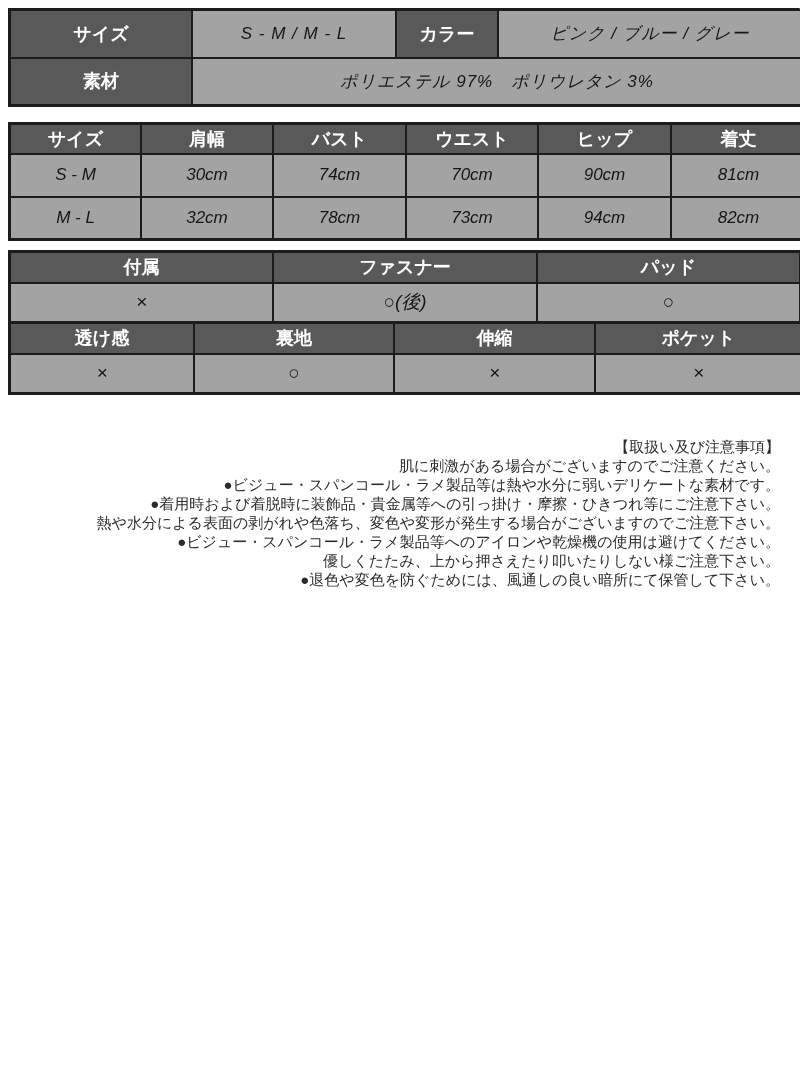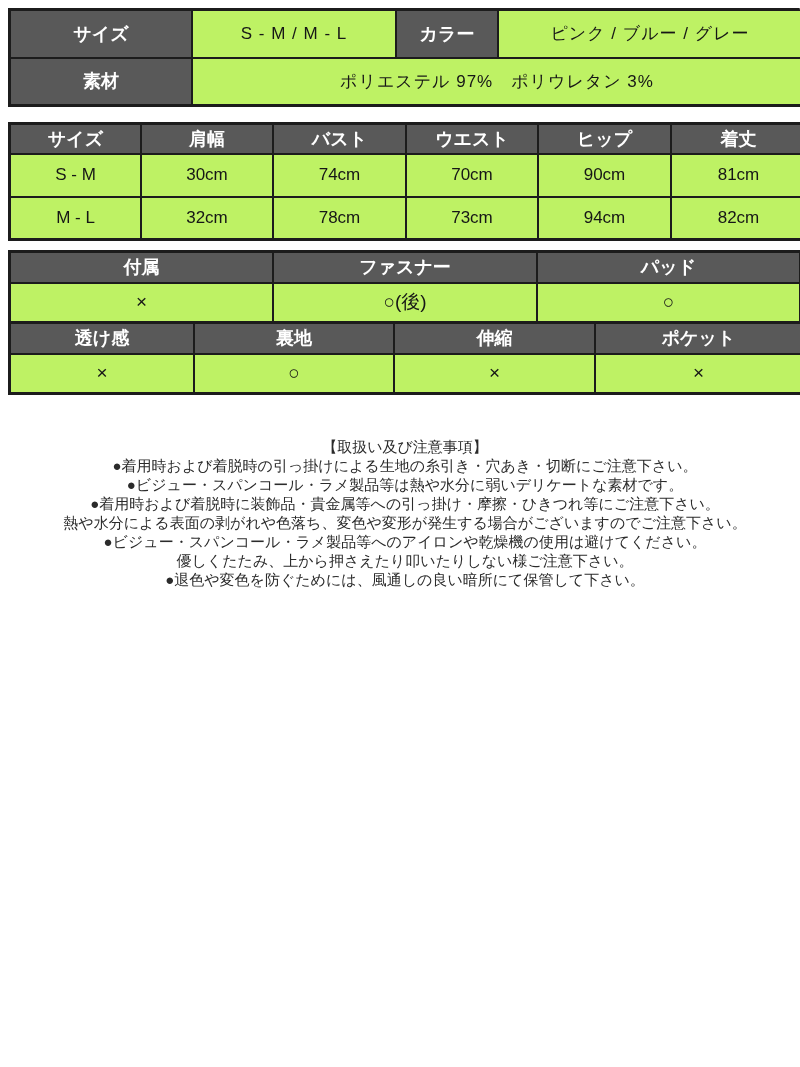--- a/index.html
+++ b/index.html
@@ -32,44 +32,45 @@
     overflow: hidden;
     white-space: nowrap;
   }
   th.hdr {
     background: #595959;
     color: #ffffff;
     font-weight: bold;
     font-size: 18px;
   }
   td.val {
-    background: #bef264;
+    background: #a3a3a3;
     color: #161616;
     font-size: 17px;
+    font-style: italic;
   }
   .t-info  { top: 8px;   width: 784px; }
   .t-meas  { top: 122px; width: 784px; }
   .t-feat1 { top: 250px; width: 784px; }
   .t-feat2 { top: 321px; width: 784px; }
   .t-info tr       { height: 48px; }
   .t-meas tr.hrow  { height: 30px; }
   .t-meas tr.drow  { height: 43px; }
   .t-feat1 tr.hrow, .t-feat2 tr.hrow { height: 31px; margin-top: 42px; }
   .t-feat1 tr.drow, .t-feat2 tr.drow { height: 40px; }
   .t-info td.val { letter-spacing: 1px; }
   td.sym { font-size: 19px; }
   .notes {
     position: absolute;
     left: 30px;
     top: 437px;
     width: 750px;
     font-size: 15px;
     line-height: 19px;
     color: #2b2b2b;
-    text-align: center;
+    text-align: right;
   }
   .notes div { white-space: nowrap; }
 </style>
 </head>
 <body>
 
 <div class="canvas">
 
   <table class="spec t-info">
     <tbody>
@@ -142,21 +143,21 @@
       <td class="val sym">×</td>
       <td class="val sym">○</td>
       <td class="val sym">×</td>
       <td class="val sym">×</td>
     </tr>
   </tbody>
     </table>
 
   <div class="notes">
     <div>【取扱い及び注意事項】</div>
-    <div>●着用時および着脱時の引っ掛けによる生地の糸引き・穴あき・切断にご注意下さい。</div>
+    <div>肌に刺激がある場合がございますのでご注意ください。</div>
     <div>●ビジュー・スパンコール・ラメ製品等は熱や水分に弱いデリケートな素材です。</div>
     <div>●着用時および着脱時に装飾品・貴金属等への引っ掛け・摩擦・ひきつれ等にご注意下さい。</div>
     <div>熱や水分による表面の剥がれや色落ち、変色や変形が発生する場合がございますのでご注意下さい。</div>
     <div>●ビジュー・スパンコール・ラメ製品等へのアイロンや乾燥機の使用は避けてください。</div>
     <div>優しくたたみ、上から押さえたり叩いたりしない様ご注意下さい。</div>
     <div>●退色や変色を防ぐためには、風通しの良い暗所にて保管して下さい。</div>
   </div>
 
 </div>
 

